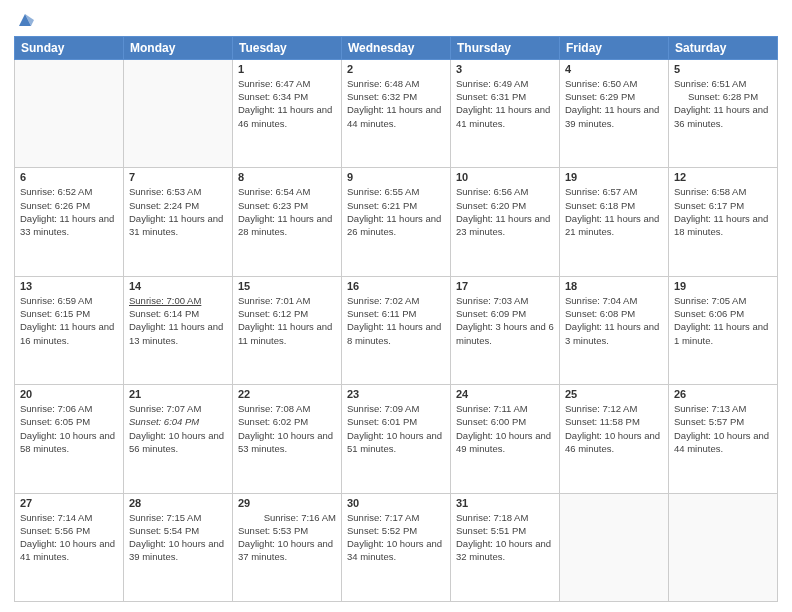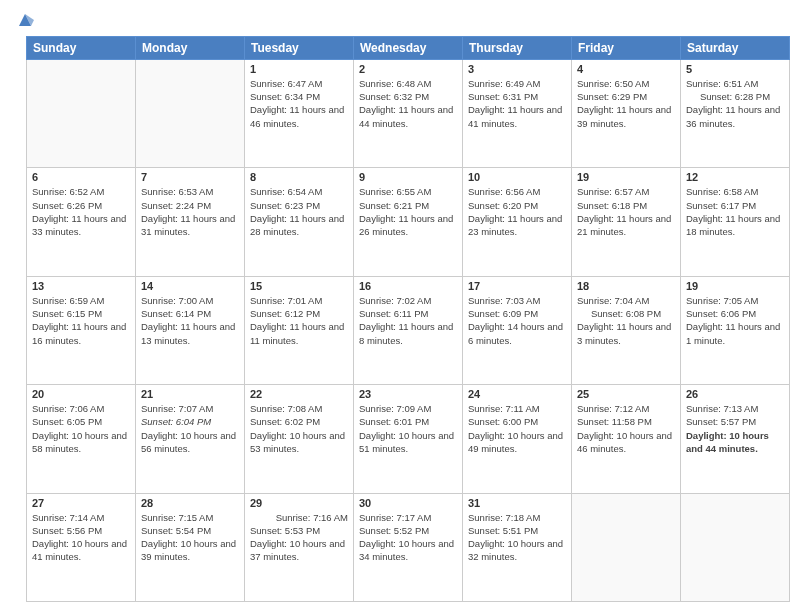--- a/index.html
+++ b/index.html
@@ -52,21 +52,20 @@
     .location {
       font-size: 13px;
       color: #555;
     }
     .calendar {
       flex: 1;
       border: 1px solid #ccc;
       border-collapse: collapse;
       width: 100%;
       table-layout: fixed;
-      margin-left: 12px;
     }
     .calendar th {
       background-color: #4a7fc1;
       color: #fff;
       text-align: left;
       padding: 4px 6px;
       font-size: 12px;
       font-weight: bold;
       border: 1px solid #5a8fd1;
     }
@@ -236,21 +235,21 @@
             <div class="day-number">13</div>
             <div class="day-info">
               <span style="display:block;">Sunrise: 6:59 AM</span>
               <span style="display:block;">Sunset: 6:15 PM</span>
               <span style="display:block;">Daylight: 11 hours and 16 minutes.</span>
             </div>
           </td>
           <td>
             <div class="day-number">14</div>
             <div class="day-info">
-              <span style="display:block;">Sunrise: 7:00 AM</span>
+              <span style="display:block;text-decoration:underline;">Sunrise: 7:00 AM</span>
               <span style="display:block;">Sunset: 6:14 PM</span>
               <span style="display:block;">Daylight: 11 hours and 13 minutes.</span>
             </div>
           </td>
           <td>
             <div class="day-number">15</div>
             <div class="day-info">
               <span style="display:block;">Sunrise: 7:01 AM</span>
               <span style="display:block;">Sunset: 6:12 PM</span>
               <span style="display:block;">Daylight: 11 hours and 11 minutes.</span>
@@ -262,28 +261,28 @@
               <span style="display:block;">Sunrise: 7:02 AM</span>
               <span style="display:block;">Sunset: 6:11 PM</span>
               <span style="display:block;">Daylight: 11 hours and 8 minutes.</span>
             </div>
           </td>
           <td>
             <div class="day-number">17</div>
             <div class="day-info">
               <span style="display:block;">Sunrise: 7:03 AM</span>
               <span style="display:block;">Sunset: 6:09 PM</span>
-              <span style="display:block;">Daylight: 14 hours and 6 minutes.</span>
+              <span style="display:block;">Daylight: 3 hours and 6 minutes.</span>
             </div>
           </td>
           <td>
             <div class="day-number">18</div>
             <div class="day-info">
               <span style="display:block;">Sunrise: 7:04 AM</span>
-              <span style="display:block;text-align:center;">Sunset: 6:08 PM</span>
+              <span style="display:block;">Sunset: 6:08 PM</span>
               <span style="display:block;">Daylight: 11 hours and 3 minutes.</span>
             </div>
           </td>
           <td>
             <div class="day-number">19</div>
             <div class="day-info">
               <span style="display:block;">Sunrise: 7:05 AM</span>
               <span style="display:block;">Sunset: 6:06 PM</span>
               <span style="display:block;">Daylight: 11 hours and 1 minute.</span>
             </div>
@@ -336,21 +335,21 @@
               <span style="display:block;">Sunrise: 7:12 AM</span>
               <span style="display:block;">Sunset: 11:58 PM</span>
               <span style="display:block;">Daylight: 10 hours and 46 minutes.</span>
             </div>
           </td>
           <td>
             <div class="day-number">26</div>
             <div class="day-info">
               <span style="display:block;">Sunrise: 7:13 AM</span>
               <span style="display:block;">Sunset: 5:57 PM</span>
-              <span style="display:block;font-weight:bold;">Daylight: 10 hours and 44 minutes.</span>
+              <span style="display:block;">Daylight: 10 hours and 44 minutes.</span>
             </div>
           </td>
         </tr>
         <tr>
           <td>
             <div class="day-number">27</div>
             <div class="day-info">
               <span style="display:block;">Sunrise: 7:14 AM</span>
               <span style="display:block;">Sunset: 5:56 PM</span>
               <span style="display:block;">Daylight: 10 hours and 41 minutes.</span>

